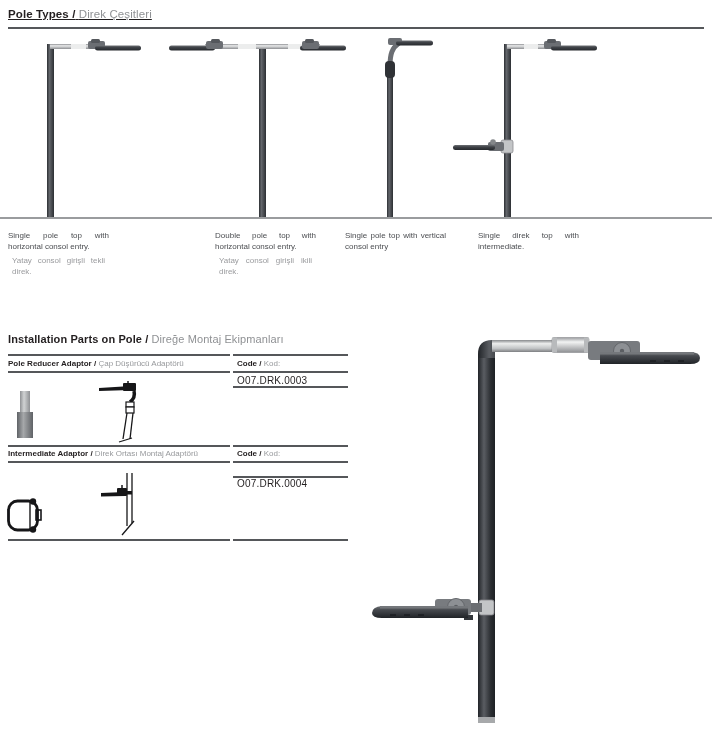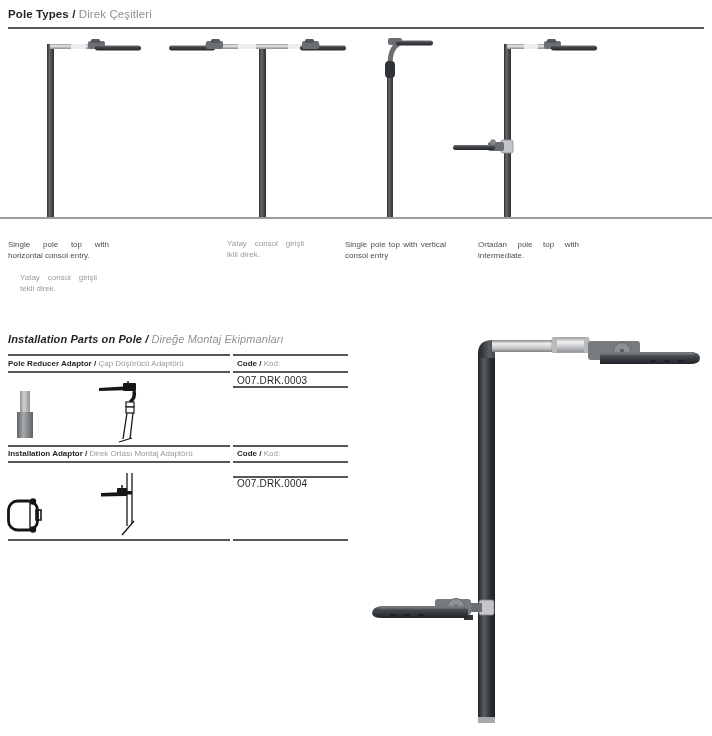--- a/index.html
+++ b/index.html
@@ -9,33 +9,33 @@
   }
   .abs{position:absolute;}
   
   .sec-title{font-size:11.5px;font-weight:bold;color:#231f20;letter-spacing:.1px;white-space:nowrap;}
   .sec-title .tr{font-weight:normal;color:#8f9194;}
   .rule{height:2px;background:#55575a;}
   .thinline{height:1.5px;background:#55575a;}
   .groundline{height:2px;background:#9a9c9e;}
   
   .cap{width:101px;font-size:8px;line-height:10.5px;text-align:justify;}
-  .cap .en{color:#4b4d51;margin:13px 0 4px 0;}
-  .cap .tr{color:#9a9b9e;margin:12px;}
+  .cap .en{color:#4b4d51;margin:4px 0 4px 0;}
+  .cap .tr{color:#9a9b9e;margin:4px;}
   
   .cell-name{font-size:8px;white-space:nowrap;}
   .cell-name b{color:#231f20;text-align:right;}
   .cell-name .tr{color:#97999c;font-weight:normal;}
   .code-val{font-size:10px;color:#231f20;letter-spacing:.2px;}
   svg{display:block;}
 </style>
 </head>
 <body>
 
-<div class="abs sec-title" style="left:8px;top:8px;">
+<div class="abs sec-title" style="left:8px;top:8px;text-decoration:underline;">
   <span>Pole Types /</span>
   <span class="tr">Direk Çeşitleri</span>
 </div>
 <div class="abs rule" style="left:8px;top:27px;width:696px;"></div>
 
 <svg class="abs" style="left:0;top:36px;" width="712" height="182" viewBox="0 0 712 182">
   <defs>
     <linearGradient id="poleH" x1="0" y1="0" x2="1" y2="0">
       <stop offset="0" stop-color="#2c2f33"></stop>
         <stop offset="0.35" stop-color="#63666b"></stop>
@@ -98,30 +98,31 @@
     <rect x="453" y="109" width="42" height="5" rx="2.5" fill="url(#fixV)"></rect>
   </g>
 </svg>
 <div class="abs groundline" style="left:0;top:217px;width:712px;"></div>
 
 <div class="abs cap" style="left:8px;top:227px;">
   <p class="en">Single pole top with horizontal consol entry.</p>
   <p class="tr">Yatay consol girişli tekli direk.</p>
 </div>
 <div class="abs cap" style="left:215px;top:227px;">
+  <p class="en">Double pole top with horizontal consol entry.</p>
   <p class="tr">Yatay consol girişli ikili direk.</p>
 </div>
 <div class="abs cap" style="left:345px;top:227px;">
   <p class="en">Single pole top with vertical consol entry</p>
 </div>
 <div class="abs cap" style="left:478px;top:227px;">
-  <p class="en">Ortadan pole top with intermediate.</p>
-</div>
-
-<div class="abs sec-title" style="left:8px;top:333px;font-size:11px;font-style:italic;">
+  <p class="en">Single direk top with intermediate.</p>
+</div>
+
+<div class="abs sec-title" style="left:8px;top:333px;font-size:11px;">
   <span>Installation Parts on Pole /</span>
   <span class="tr">Direğe Montaj Ekipmanları</span>
 </div>
 
 <div class="abs thinline" style="left:8px;top:354px;width:222px;"></div>
 <div class="abs thinline" style="left:233px;top:354px;width:115px;"></div>
 <div class="abs thinline" style="left:8px;top:371px;width:222px;"></div>
 <div class="abs thinline" style="left:233px;top:371px;width:115px;"></div>
 <div class="abs thinline" style="left:233px;top:386px;width:115px;"></div>
 <div class="abs thinline" style="left:8px;top:445px;width:222px;"></div>
@@ -165,21 +166,21 @@
   <line x1="31" y1="0" x2="31" y2="3" stroke="#161618" stroke-width="1.5"></line>
   <path d="M 37 10 C 38 14 37 18 33 21" stroke="#161618" stroke-width="3.5" fill="none"></path>
   <rect x="29" y="21" width="8" height="5" fill="#ffffff" stroke="#161618" stroke-width="1.2"></rect>
   <rect x="29" y="26" width="8" height="6" fill="#ffffff" stroke="#161618" stroke-width="1.2"></rect>
   <line x1="30" y1="32" x2="26" y2="58" stroke="#161618" stroke-width="1.3"></line>
   <line x1="36" y1="32" x2="33" y2="58" stroke="#161618" stroke-width="1.3"></line>
   <line x1="22" y1="61" x2="35" y2="57" stroke="#161618" stroke-width="1.3"></line>
 </svg>
 
 <div class="abs cell-name" style="left:8px;top:449px;">
-  <b>Installation Adaptor /</b>
+  <b>Intermediate Adaptor /</b>
   <span class="tr">Direk Ortası Montaj Adaptörü</span>
 </div>
 <div class="abs cell-name" style="left:237px;top:449px;">
   <b>Code /</b>
   <span class="tr">Kod:</span>
 </div>
 <div class="abs code-val" style="left:237px;top:478px;">O07.DRK.0004</div>
 
 <svg class="abs" style="left:6px;top:497px;" width="38" height="37" viewBox="0 0 38 37">
   <rect x="2.5" y="4" width="29" height="29" rx="9" fill="none" stroke="#161618" stroke-width="2.8"></rect>

